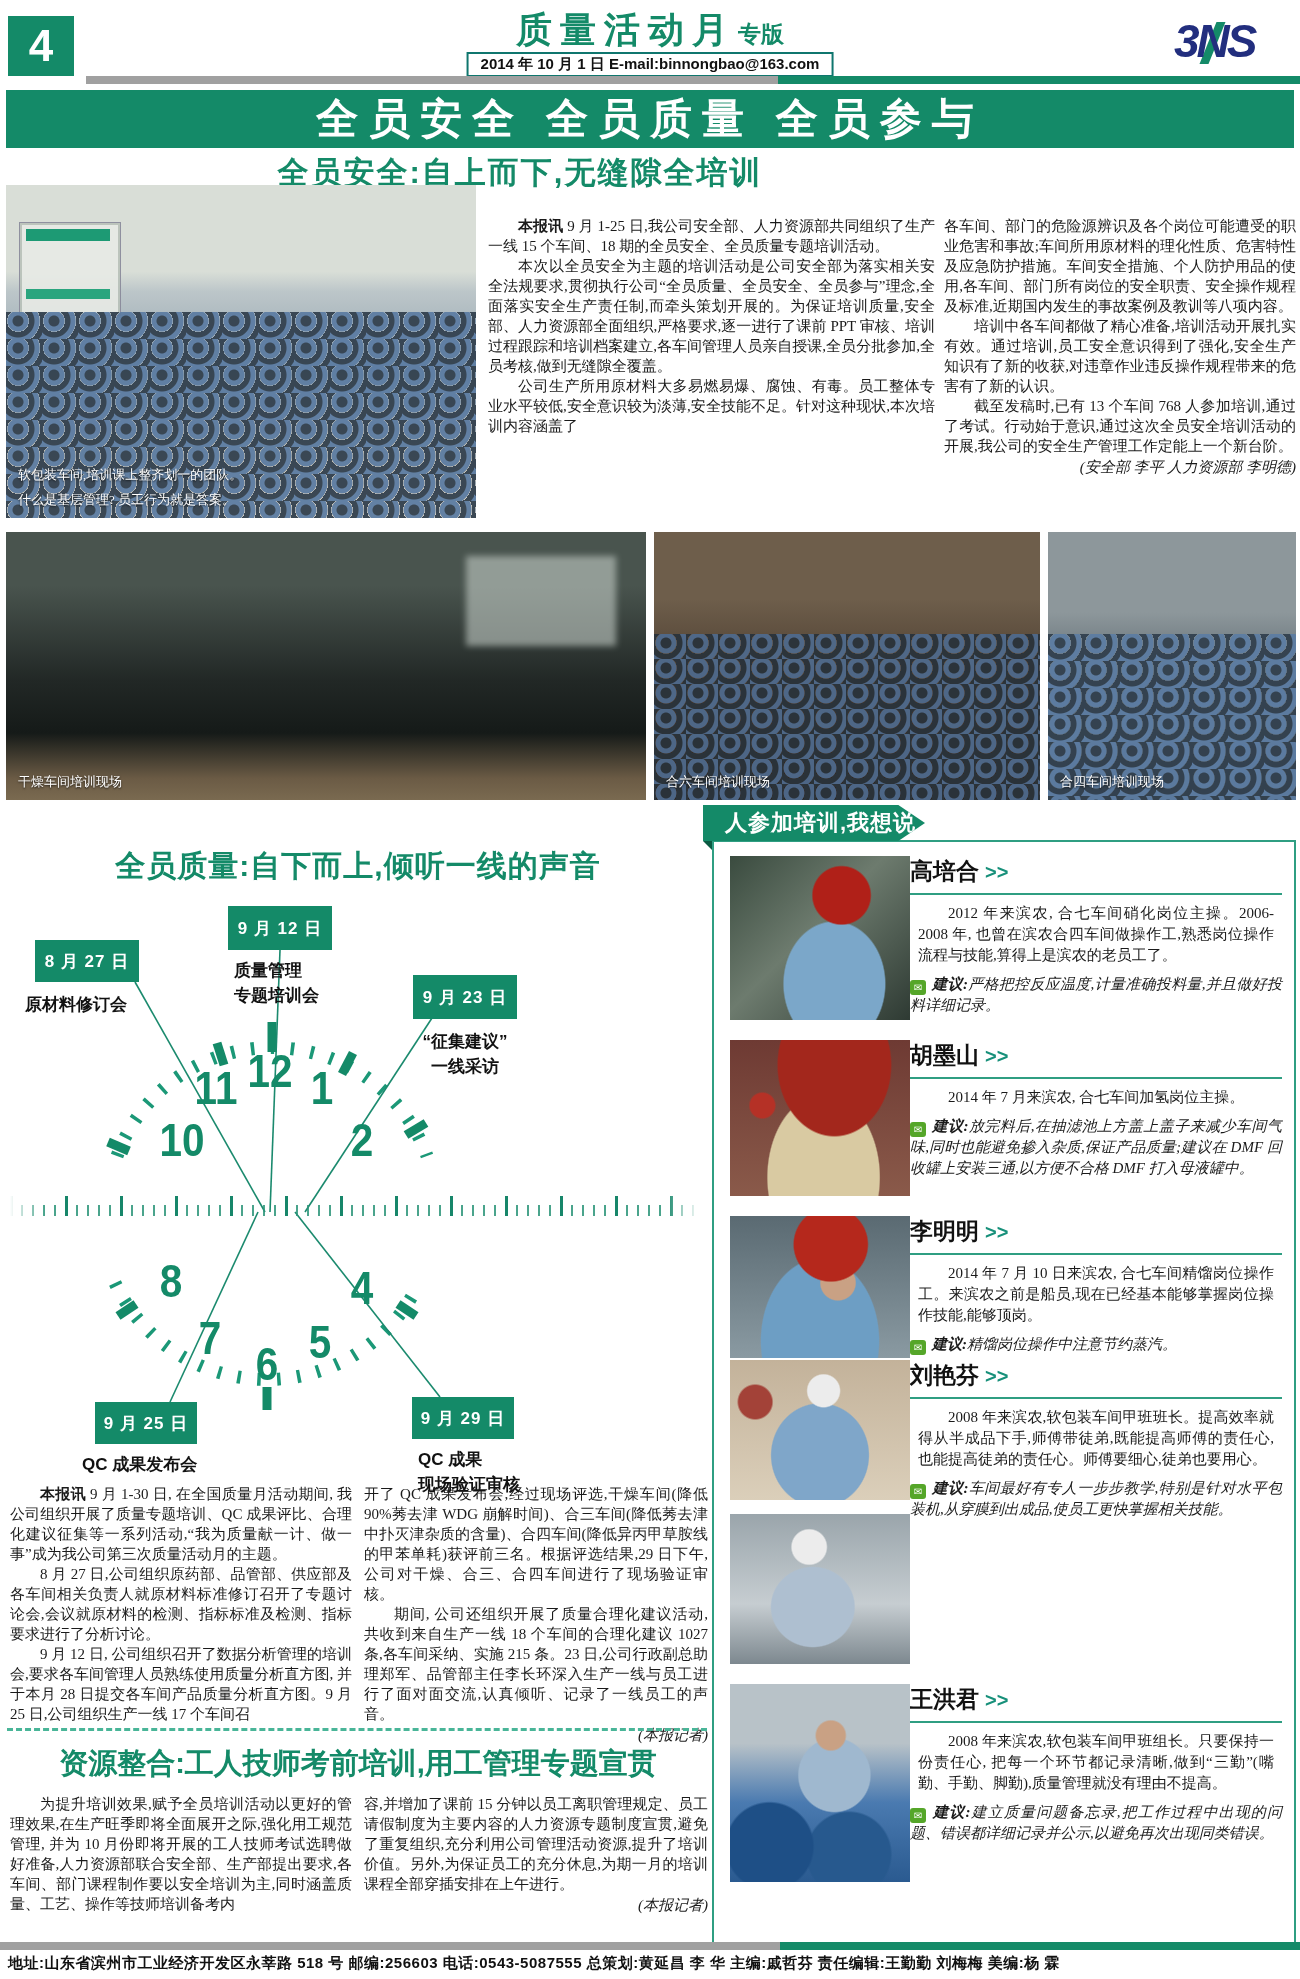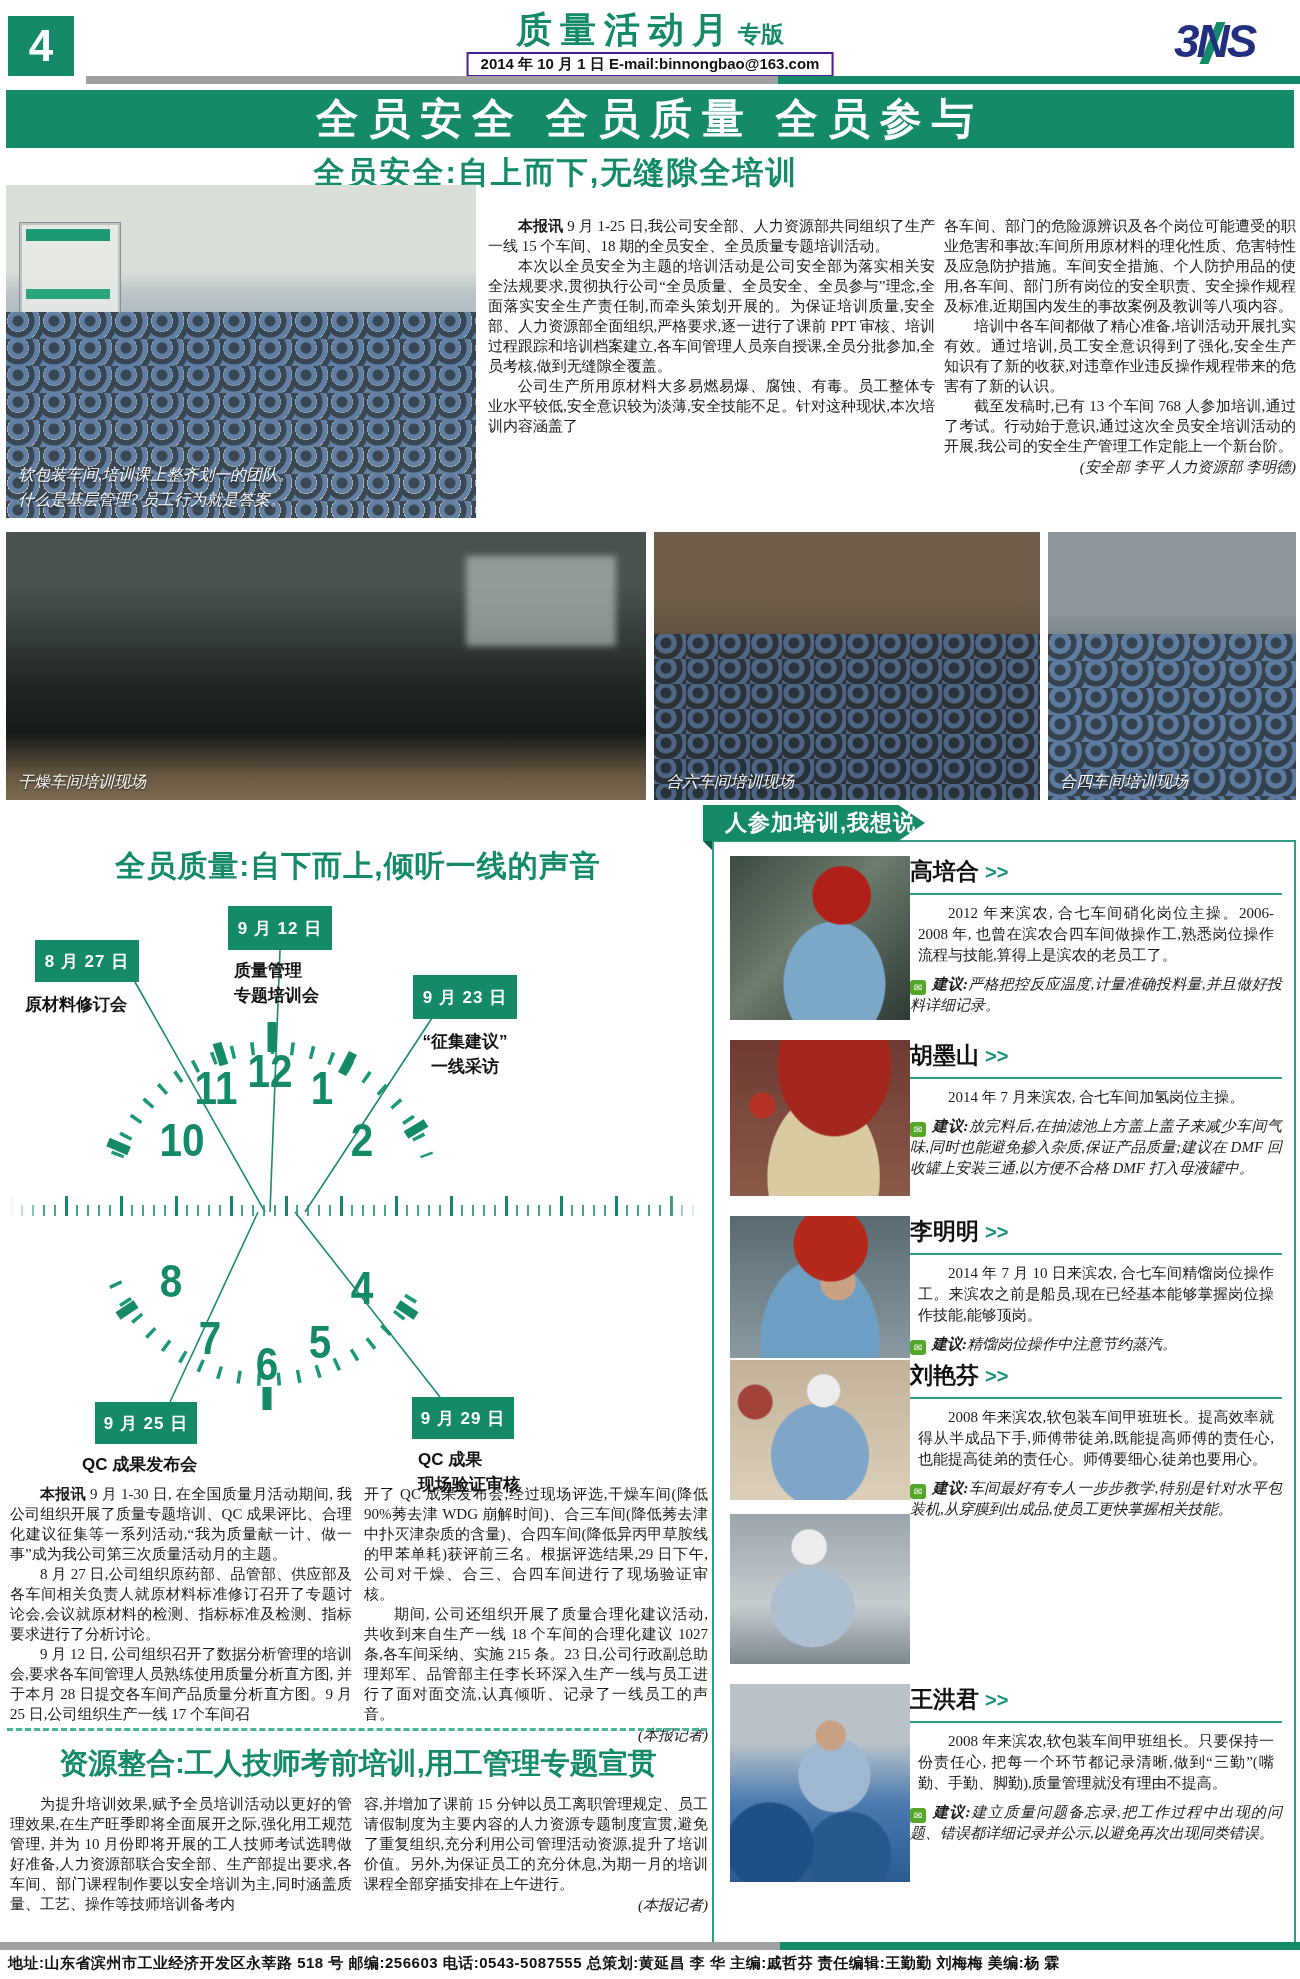--- a/index.html
+++ b/index.html
@@ -7,44 +7,44 @@
         font-family:"Liberation Serif","DejaVu Serif",serif;color:#1a1a1a;}
 
   
   .pagenum{position:absolute;left:8px;top:16px;width:66px;height:60px;background:#148a68;
            display:flex;align-items:center;justify-content:center;color:#fff;
            font:700 44px "Liberation Sans",sans-serif;}
   .edition{position:absolute;left:0;right:0;top:6px;text-align:center;}
   .ed-main{font:700 36px "Liberation Sans",sans-serif;color:#148a68;letter-spacing:8px;}
   .ed-sub{font:700 23px "Liberation Sans",sans-serif;color:#148a68;margin-left:2px;}
   .datebox{position:absolute;left:50%;top:52px;transform:translateX(-50%);
-           border:2px solid #4c1d95;padding:1px 12px;font:600 15px "Liberation Sans",sans-serif;color:#111;background:#fff;}
+           border:2px solid #0f766e;padding:1px 12px;font:600 15px "Liberation Sans",sans-serif;color:#111;background:#fff;}
   .logo{position:absolute;right:16px;top:14px;width:110px;height:58px;}
   .logo .slash{position:absolute;left:34px;top:8px;width:9px;height:42px;background:#148a68;transform:skewX(-22deg);}
   .logo .txt{position:absolute;left:0;top:0;font:900 italic 46px "Liberation Sans",sans-serif;
              color:#222e7e;letter-spacing:-3px;}
   .topbar{position:absolute;left:86px;right:0;top:76px;height:8px;
           background:linear-gradient(90deg,#a0a0a0 0 57%,#148a68 57% 100%);}
   .banner{position:absolute;left:6px;right:6px;top:90px;height:58px;background:#148a68;
           display:flex;align-items:center;justify-content:center;}
   .banner span{color:#fff;font:700 42px "Liberation Sans",sans-serif;letter-spacing:10px;}
 
   
   .a1-title{position:absolute;left:0;top:152px;width:1040px;text-align:center;
-            font:700 31px "Liberation Sans",sans-serif;color:#148a68;letter-spacing:2px;padding-left:36px;}
+            font:700 31px "Liberation Sans",sans-serif;color:#148a68;letter-spacing:2px;}
   .body-p{margin:0;text-indent:2em;font-size:15px;line-height:20px;text-align:justify;}
   .noindent{text-indent:0;}
   .byline{font-style:italic;text-align:right;font-size:15px;line-height:22px;}
   .a1c1{position:absolute;left:488px;top:216px;width:447px;}
   .a1c2{position:absolute;left:944px;top:216px;width:352px;}
 
   
   .photo{position:absolute;overflow:hidden;}
-  .photo .cap{position:absolute;left:12px;bottom:6px;color:#fff;font-style:italic;
-              font-size:16px;line-height:25px;white-space:pre-line;
+  .photo .cap{position:absolute;left:12px;bottom:6px;color:#fff;
+              font-size:13px;line-height:25px;white-space:pre-line;
               text-shadow:0 1px 2px rgba(0,0,0,.8);z-index:3;}
   .photo1{left:6px;top:185px;width:470px;height:333px;
           background:linear-gradient(180deg,#d9ded7 0 26%,#bcc6c9 32%,#93a3af 55%,#c9c2b2 84%,#d8d1c3 100%);}
   .p1-board{position:absolute;left:14px;top:38px;width:96px;height:88px;background:#e8ebe6;
             border:2px solid #b9c2ba;box-shadow:0 0 0 1px #889;opacity:.9;}
   .p1-strip{position:absolute;left:20px;top:44px;width:84px;height:12px;background:#1d9a74;}
   .p1-strip2{position:absolute;left:20px;top:104px;width:84px;height:10px;background:#2aa57e;}
   .crowd{position:absolute;left:0;right:0;bottom:0;height:62%;opacity:.95;filter:blur(.6px);
          background-image:repeating-radial-gradient(circle at 12px 9px,#33414f 0 5px,#5d7da3 6px 10px,rgba(0,0,0,0) 11px);
          background-size:36px 27px;}

